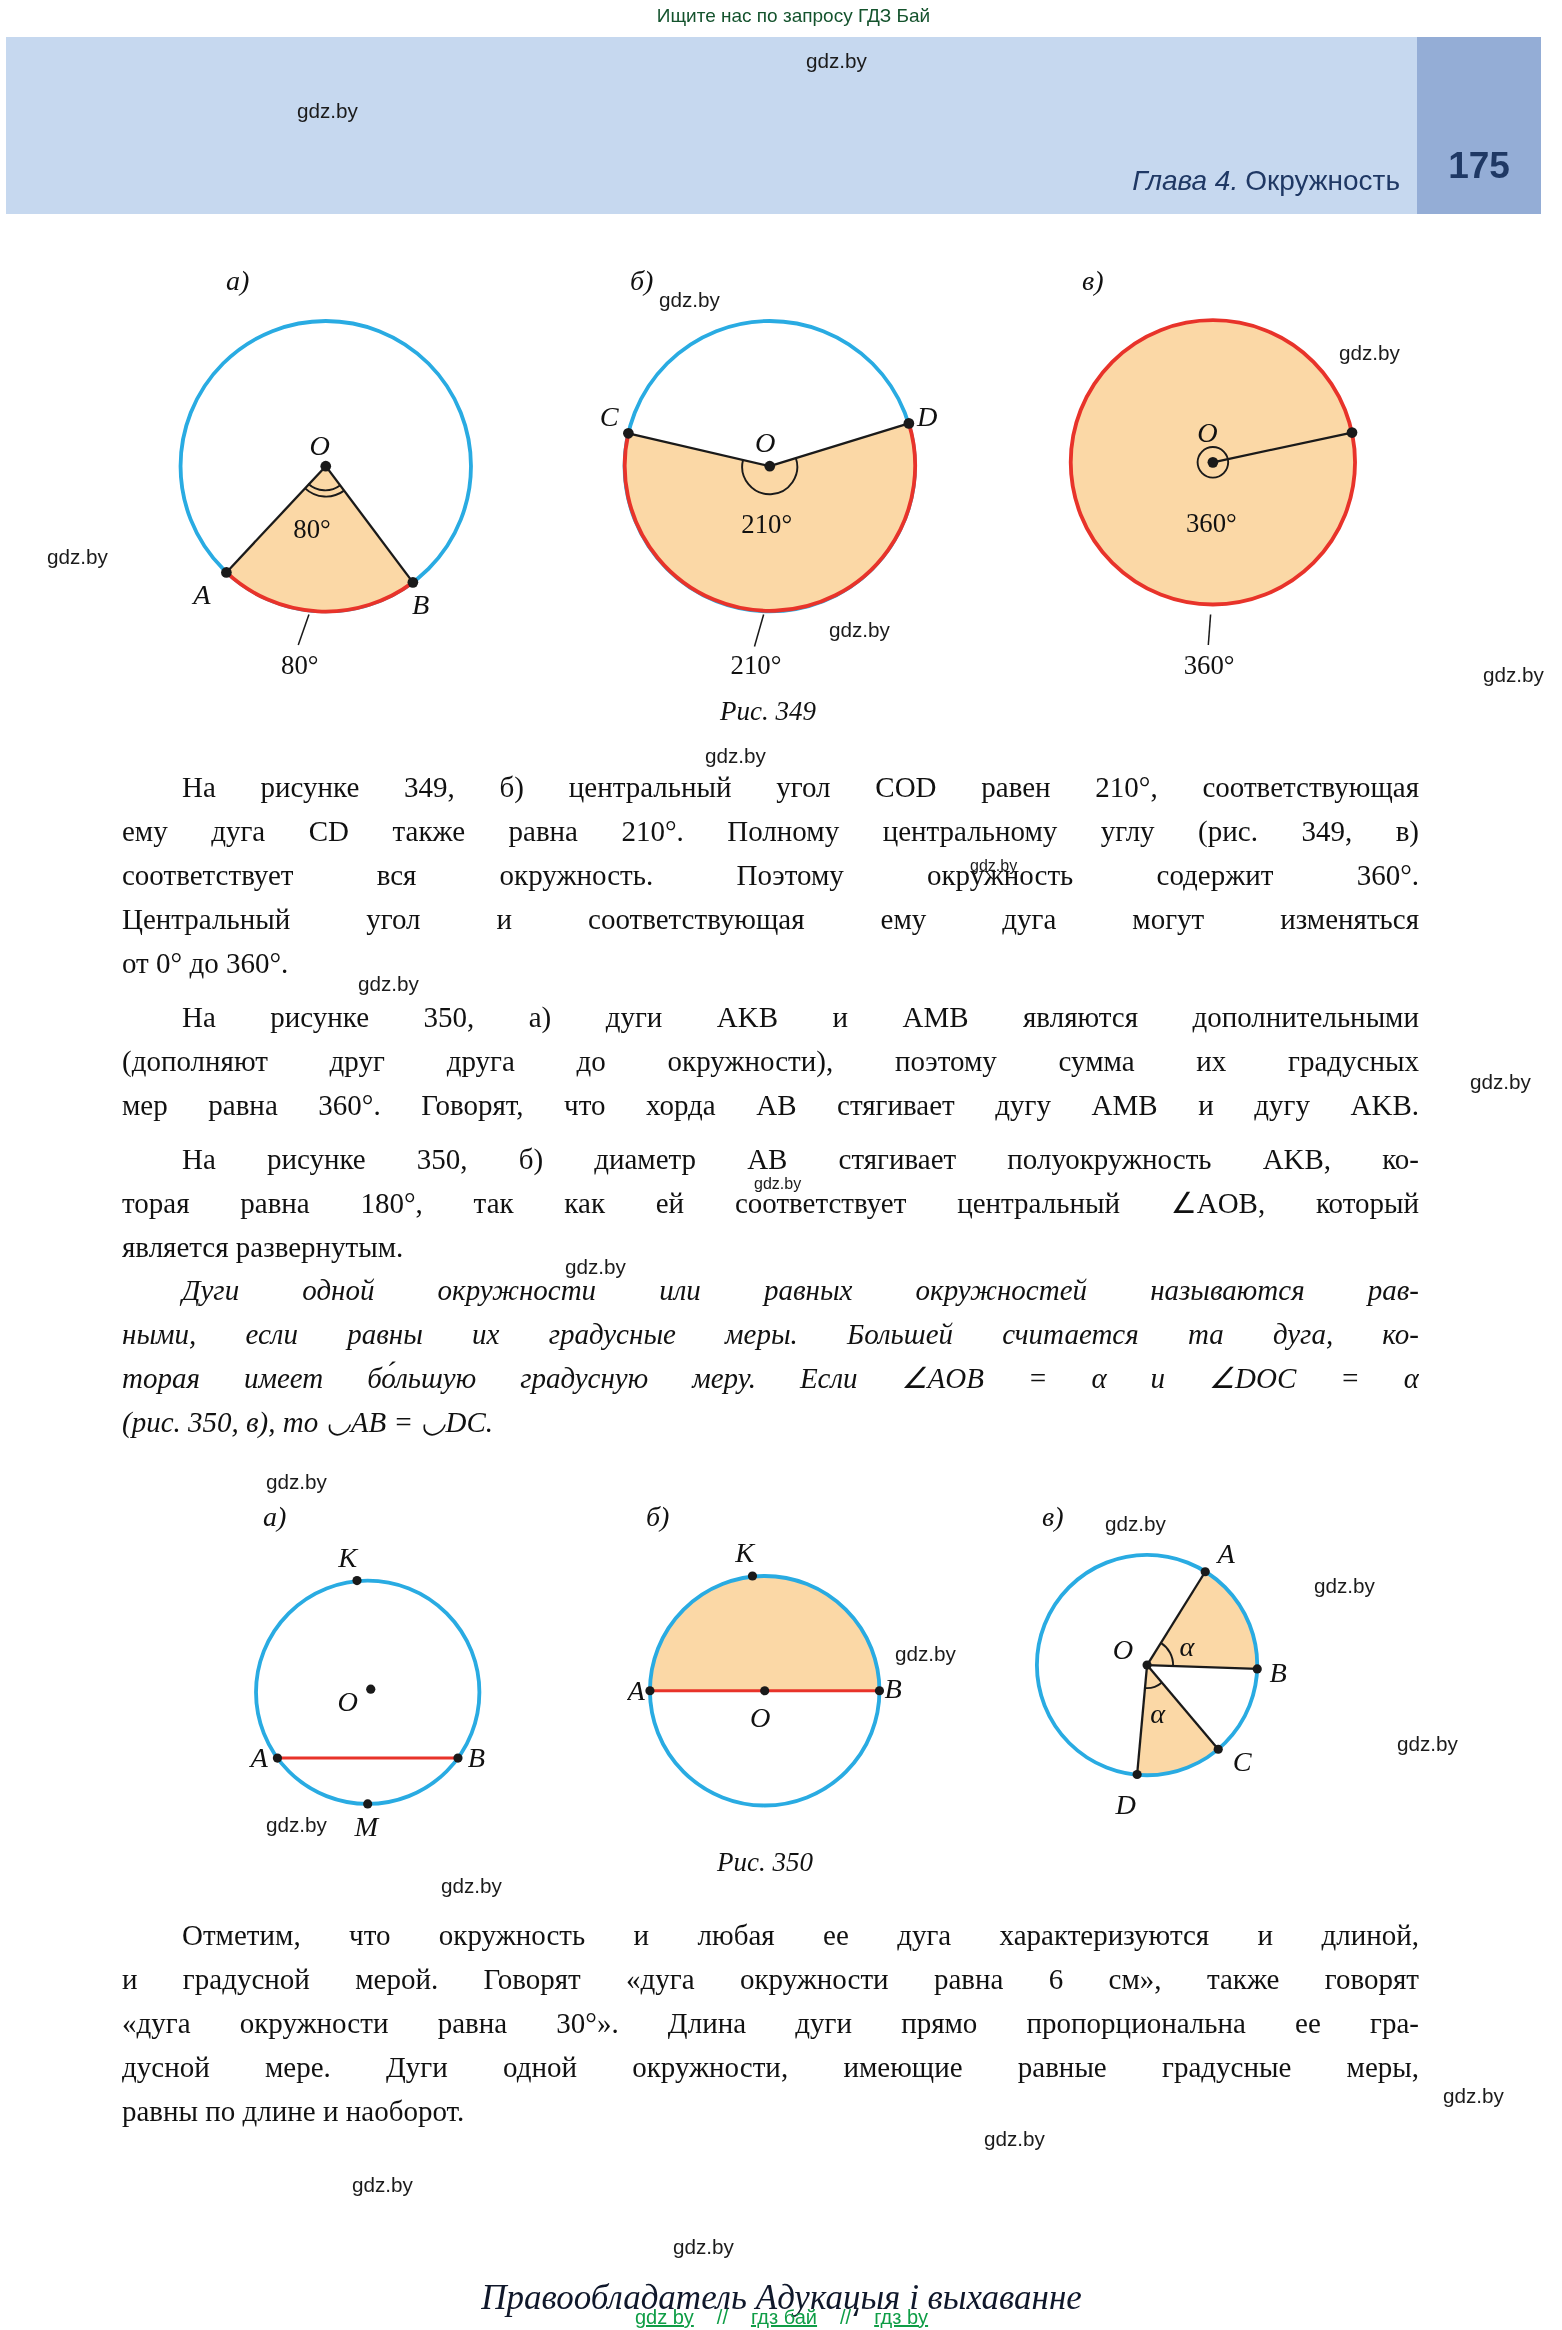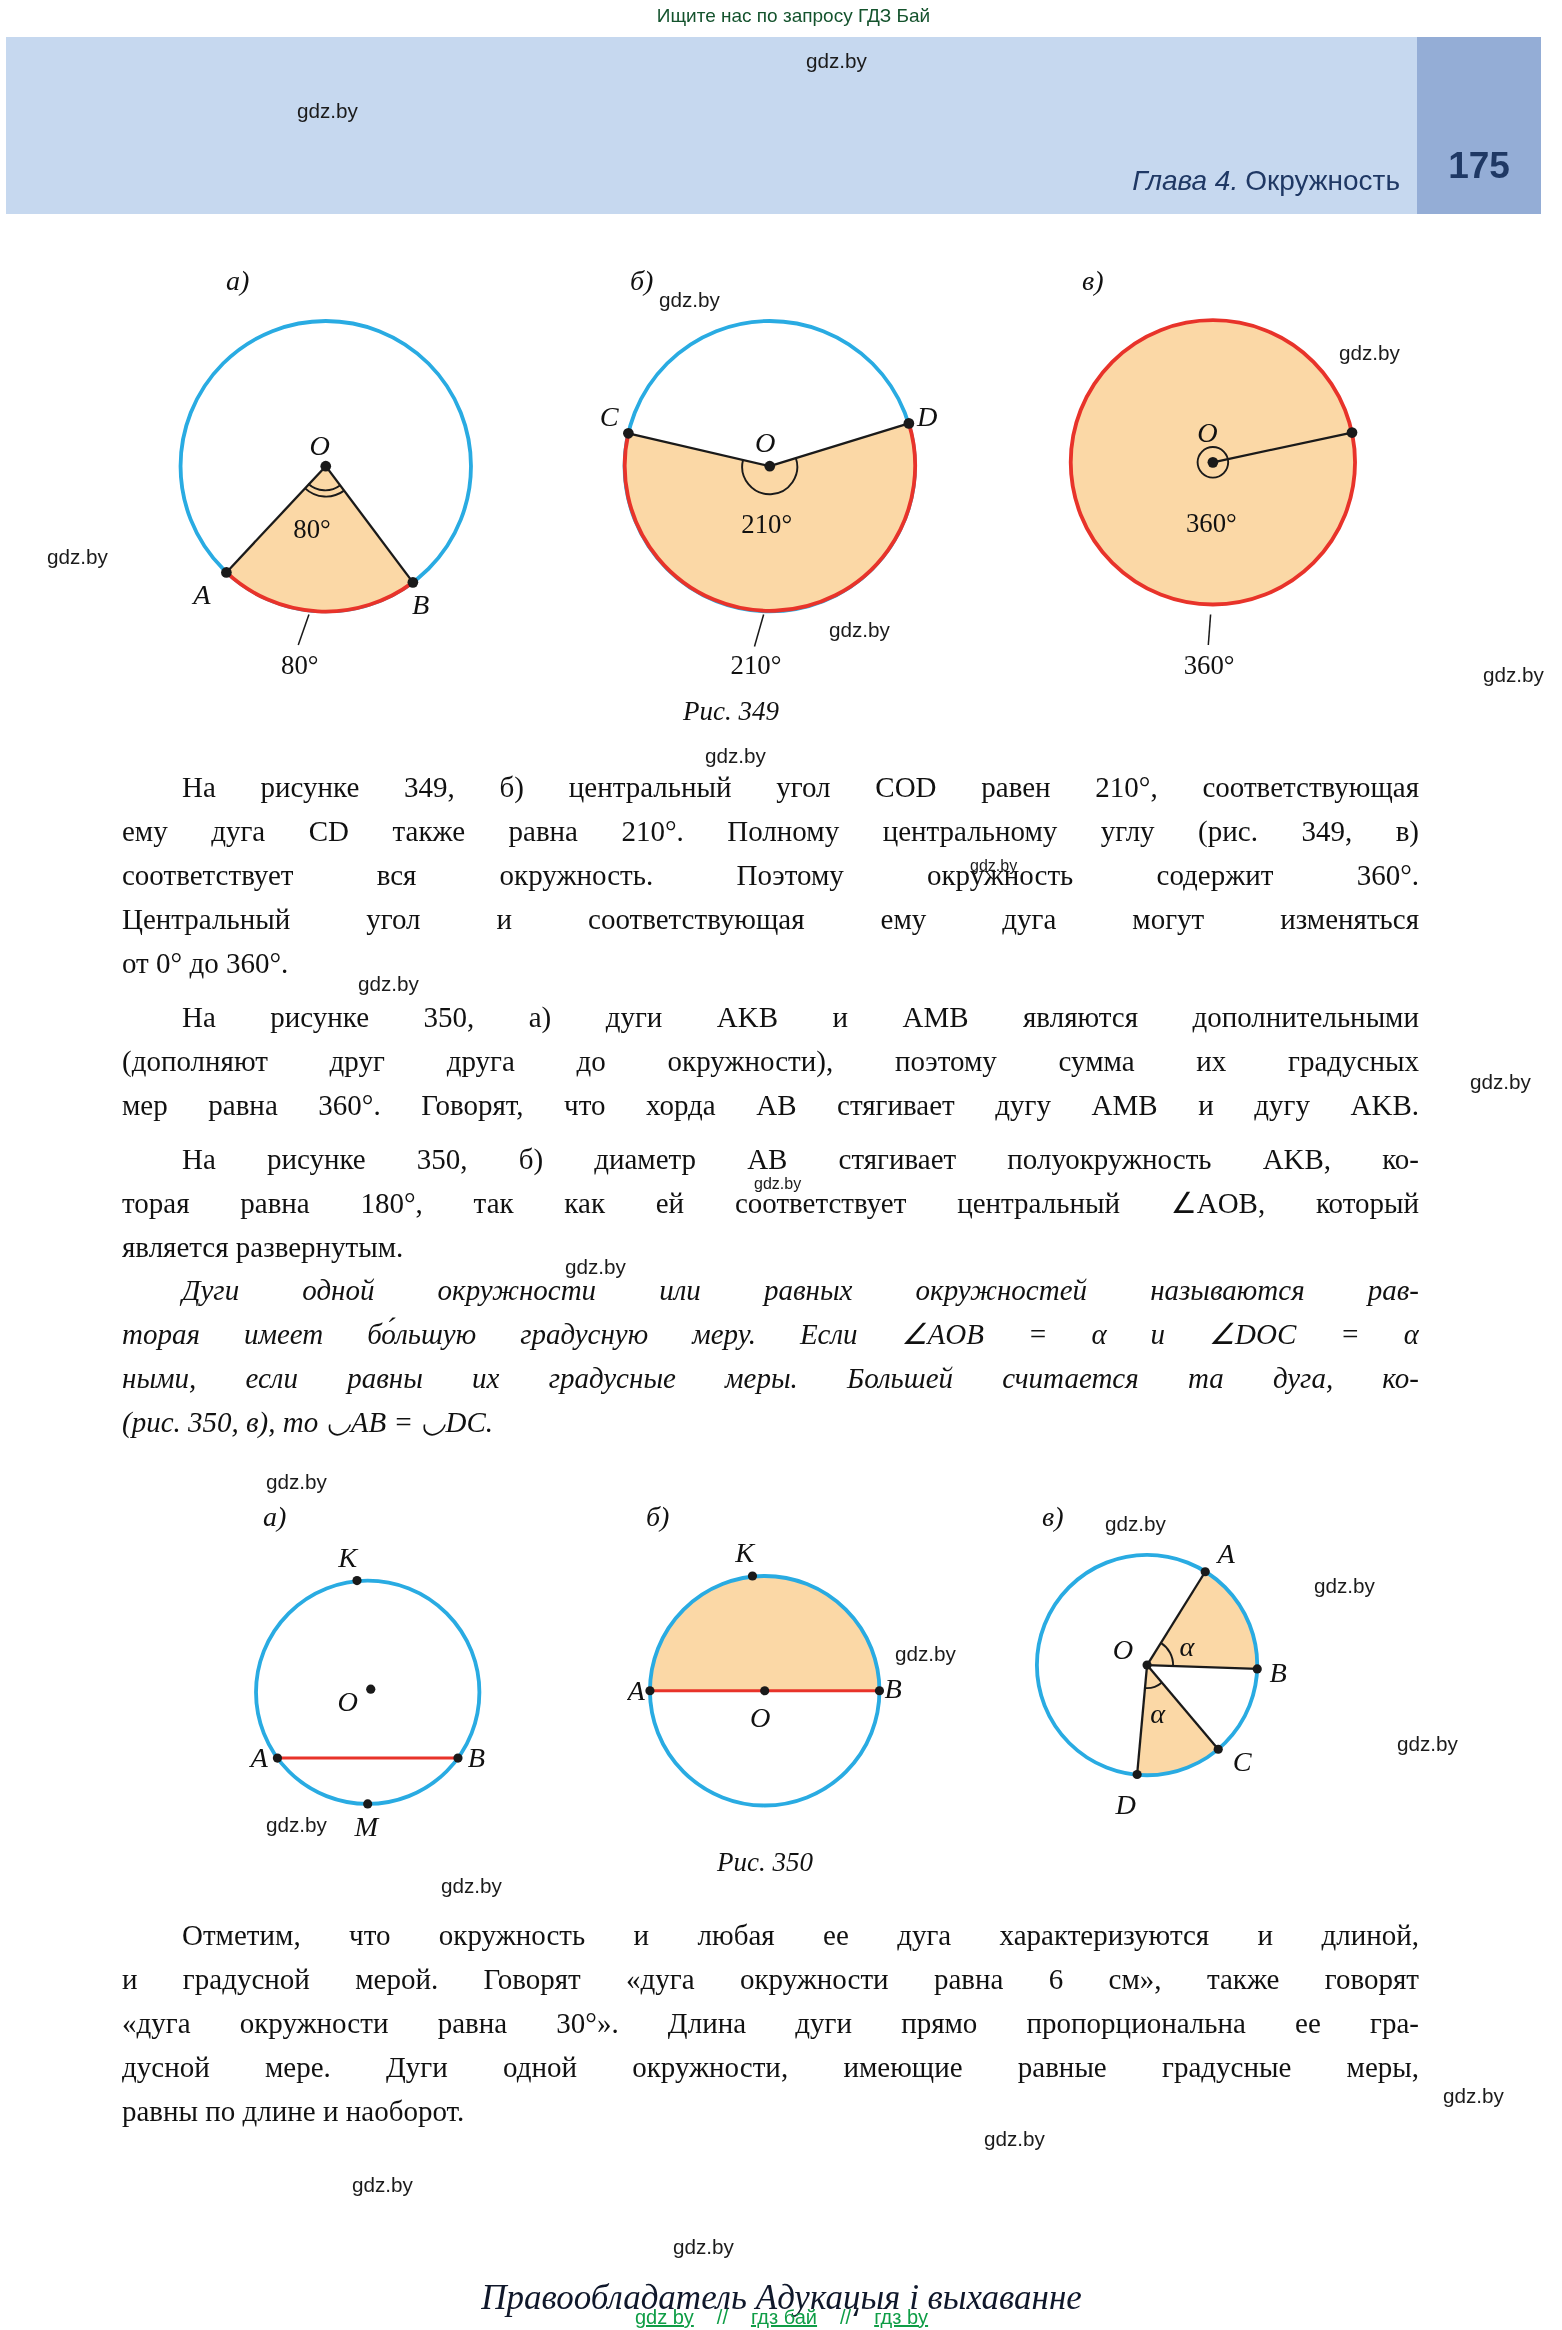--- a/index.html
+++ b/index.html
@@ -145,21 +145,21 @@
       <circle class="marker" cx="227" cy="253" r="20"></circle>
       <circle class="dot" cx="227" cy="253" r="7"></circle>
       <circle class="dot" cx="409" cy="214" r="7"></circle>
       <line class="leader" x1="224" y1="452" x2="221" y2="492"></line>
       <text class="lbl" x="220" y="226" text-anchor="middle">O</text>
       <text class="num" x="225" y="344" text-anchor="middle">360°</text>
       <text class="num" x="222" y="530" text-anchor="middle">360°</text>
     </svg>
   </div>
 
-  <div class="caption" style="left:616px;top:696px;width:230px">Рис. 349</div>
+  <div class="caption" style="left:653px;top:696px;width:230px">Рис. 349</div>
 
   <div class="para" style="top:765px">
     <div class="tline jl ind">На рисунке 349, б) центральный угол COD равен 210°, соответствующая</div>
     <div class="tline jl">ему дуга CD также равна 210°. Полному центральному углу (рис. 349, в)</div>
     <div class="tline jl">соответствует вся окружность. Поэтому окружность содержит 360°.</div>
     <div class="tline jl">Центральный угол и соответствующая ему дуга могут изменяться</div>
     <div class="tline">от 0° до 360°.</div>
   </div>
 
   <div class="para" style="top:995px">
@@ -169,22 +169,22 @@
   </div>
 
   <div class="para" style="top:1137px">
     <div class="tline jl ind">На рисунке 350, б) диаметр AB стягивает полуокружность AKB, ко-</div>
     <div class="tline jl">торая равна 180°, так как ей соответствует центральный ∠AOB, который</div>
     <div class="tline">является развернутым.</div>
   </div>
 
   <div class="para italic-para" style="top:1268px">
     <div class="tline jl ind">Дуги одной окружности или равных окружностей называются рав-</div>
+    <div class="tline jl">ными, если равны их градусные меры. Большей считается та дуга, ко-</div>
     <div class="tline jl">торая имеет бо́льшую градусную меру. Если ∠AOB = α и ∠DOC = α</div>
-    <div class="tline jl">ными, если равны их градусные меры. Большей считается та дуга, ко-</div>
     <div class="tline">(рис. 350, в), то ◡AB = ◡DC.</div>
   </div>
 
   <span class="sublabel" style="left:263px;top:1501px">а)</span>
   <span class="sublabel" style="left:646px;top:1501px">б)</span>
   <span class="sublabel" style="left:1042px;top:1501px">в)</span>
 
   <div class="fig" style="left:230px;top:1527px">
     <svg width="306" height="329" viewBox="0 0 400 430">
       <circle class="circ-cyan" cx="180" cy="216" r="146"></circle>

